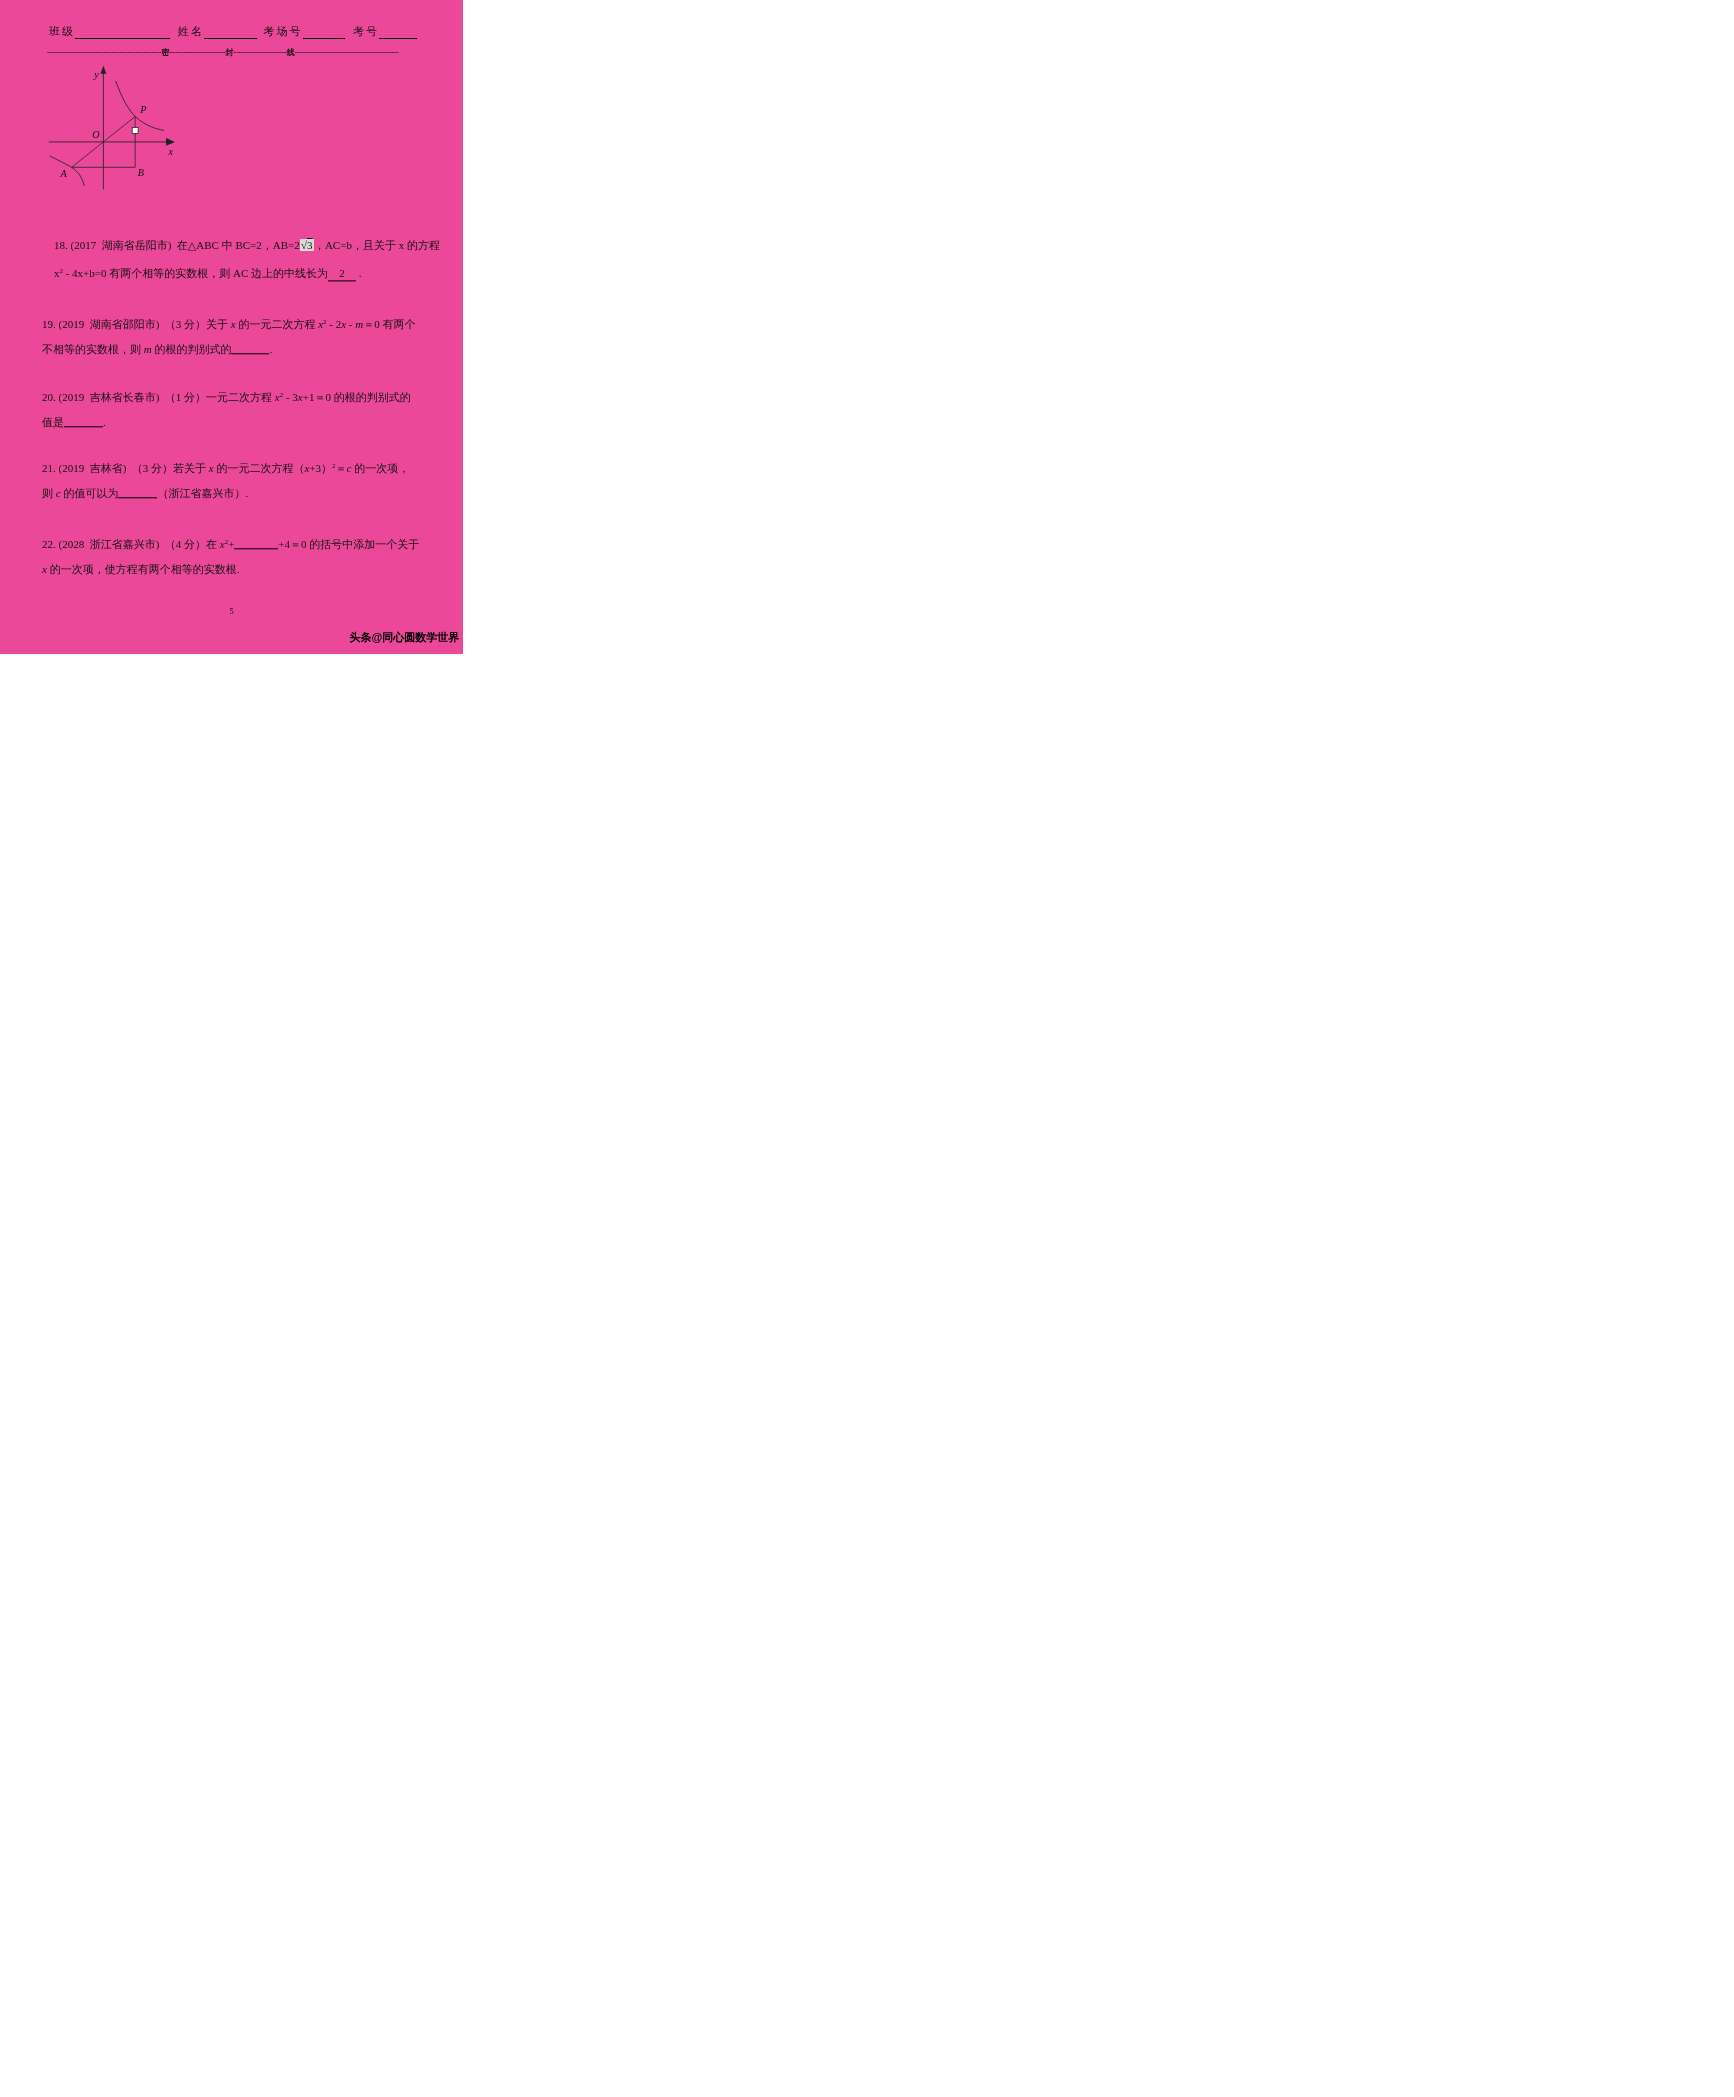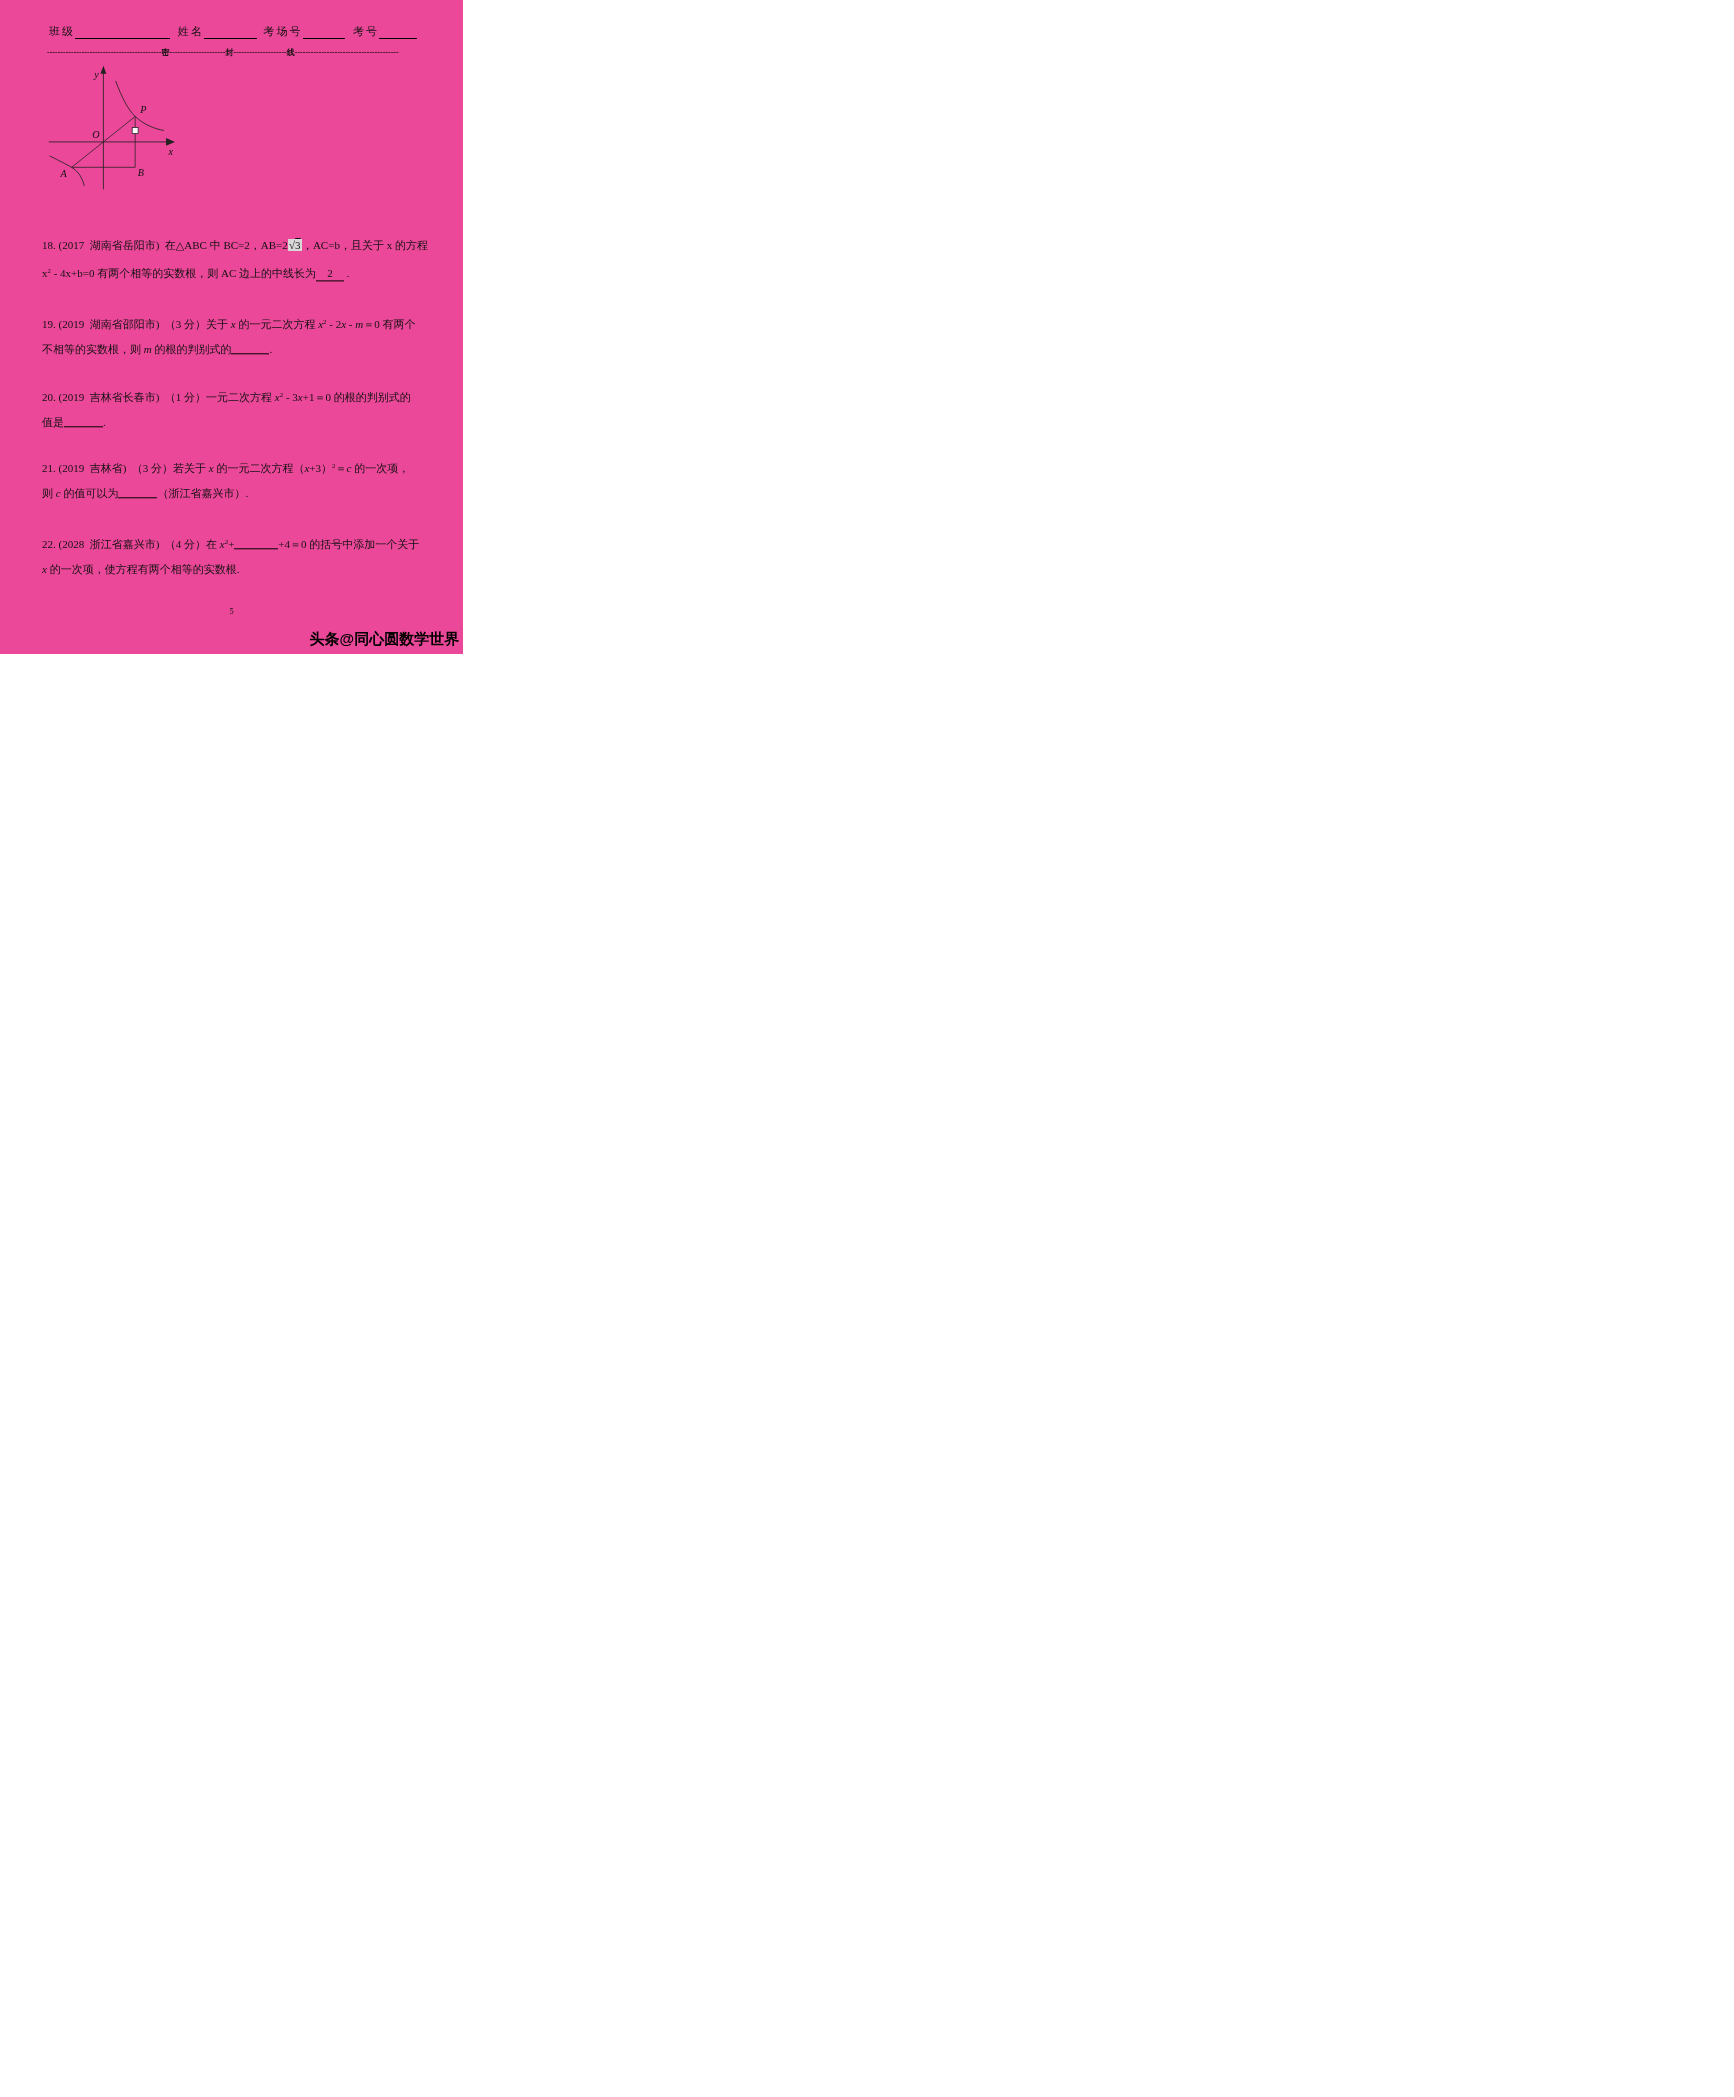--- a/index.html
+++ b/index.html
@@ -20,34 +20,34 @@
   .seal{position:absolute;top:47px;left:47px;width:373px;font-size:8px;font-weight:bold;
         white-space:nowrap;overflow:hidden;letter-spacing:0px;}
 
   
   .fig{position:absolute;left:44px;top:64px;}
   .fig text{font-family:"Liberation Serif","DejaVu Serif",serif;font-style:italic;font-size:24px;fill:#111;}
 
   
   .q{position:absolute;left:42px;width:390px;font-size:11px;line-height:25px;}
   .qline{white-space:pre;}
-  .q18{top:233px;} .q19{top:309px;} .q20{top:382px;} .q21{top:453px;} .q22{top:529px;}
+  .q18{top:233px;margin-left:12px;} .q19{top:309px;} .q20{top:382px;} .q21{top:453px;} .q22{top:529px;}
 
   .seg-t{}
   .seg-i{font-style:italic;}
   .seg-sup{font-size:0.62em;vertical-align:0.55em;letter-spacing:0;}
   .seg-blank{display:inline-block;border-bottom:1.3px solid #000;height:0.85em;transform:translateY(1.3px);}
   .seg-ans{display:inline-block;border-bottom:1.3px solid #000;text-align:center;line-height:1.2;
            transform:translateY(0.4px);}
   .seg-sqrt{background:#d9d9d9;padding:0 1.3px;}
   .seg-sqrt .radicand{text-decoration:overline;}
 
   
   .pagenum{position:absolute;top:607px;left:0;width:100%;text-align:center;font-size:8.4px;}
-  .watermark{position:absolute;top:630px;right:3.8px;font-size:15px;font-weight:700;
+  .watermark{position:absolute;top:630px;right:3.8px;font-size:11px;font-weight:700;
              font-family:"Liberation Sans","DejaVu Sans",sans-serif;color:#000;}
 </style>
 </head>
 <body>
 
 <div class="page">
 
   <div class="hdr">
     <span class="hlabel">班级</span>
     <span class="hblank hb1"></span>

